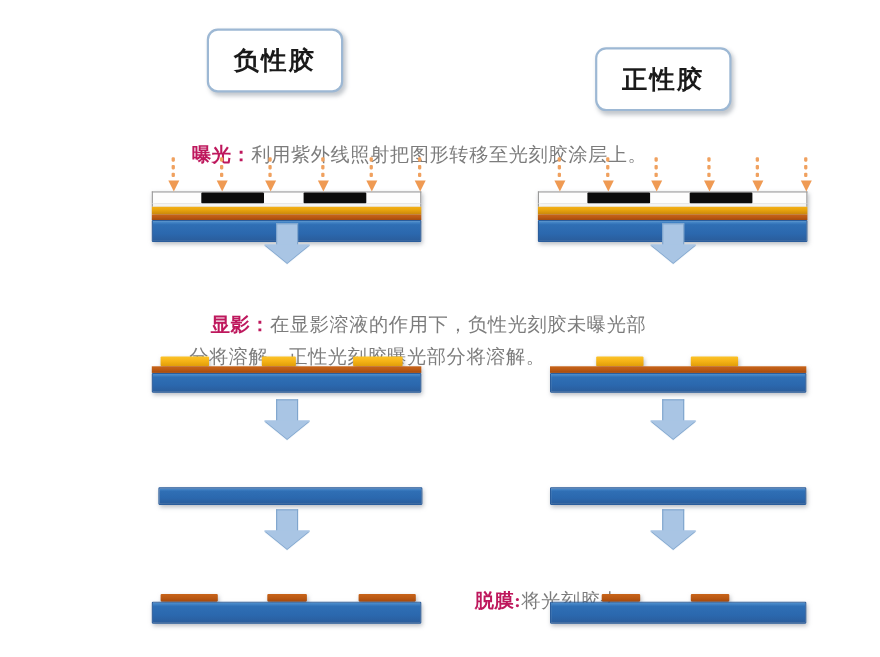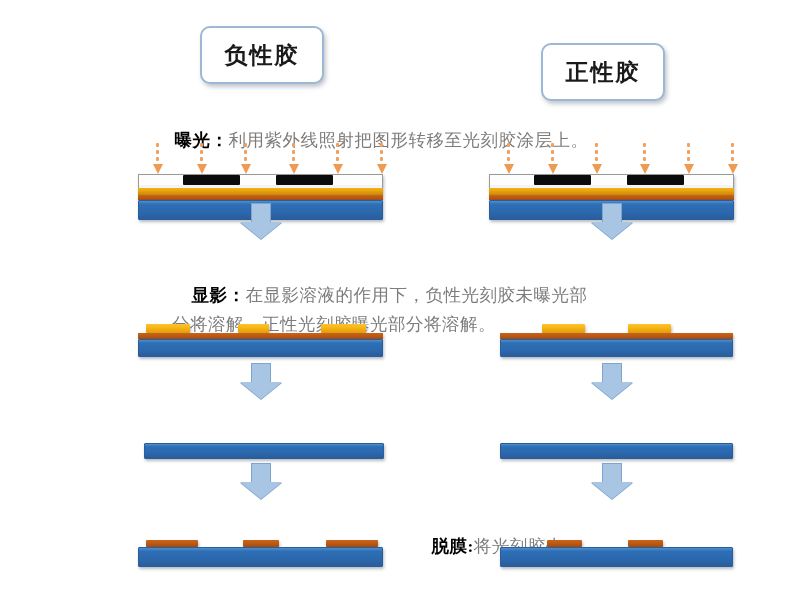--- a/index.html
+++ b/index.html
@@ -20,34 +20,34 @@
     border:2px solid #9db8d4;
     border-radius:10px;
     box-shadow: 2px 3px 4px rgba(120,130,145,0.45);
     display:flex; align-items:center; justify-content:center;
     color:#1a1a1a;
     font-weight:700;
     font-size:23px;
     letter-spacing:2px;
     font-family:"Liberation Serif","DejaVu Serif",serif;
   }
-  #pill-neg { left:200px; top:26px; width:124px; height:58px; }
+  #pill-neg { left:188px; top:26px; width:124px; height:58px; }
   #pill-pos { left:541px; top:26px; width:124px; height:58px;margin-top:17px; }
 
   
   .caption {
     position:absolute;
     color:#7c7c7c;
     font-size:17.5px;
     line-height:29px;
     letter-spacing:0.5px;
     white-space:pre-wrap;
     font-family:"Liberation Serif","DejaVu Serif",serif;
   }
-  .caption b { color:#000000; font-weight:700;font-family:Liberation Serif, serif; }
+  .caption b { color:#be185d; font-weight:700;font-family:Liberation Serif, serif; }
   #cap-expose  { left:155px; top:97px;  width:620px; }
   #cap-develop { left:172px; top:252px; width:600px; }
   #cap-etch    { left:158px; top:398px; width:600px; }
   #cap-strip   { left:412px; top:503px; width:380px; }
 
   
   .stack { position:absolute; filter: drop-shadow(1.5px 2px 1.8px rgba(110,118,130,0.5)); }
 
   .layer { position:absolute; left:0; }
   .mask-band {

